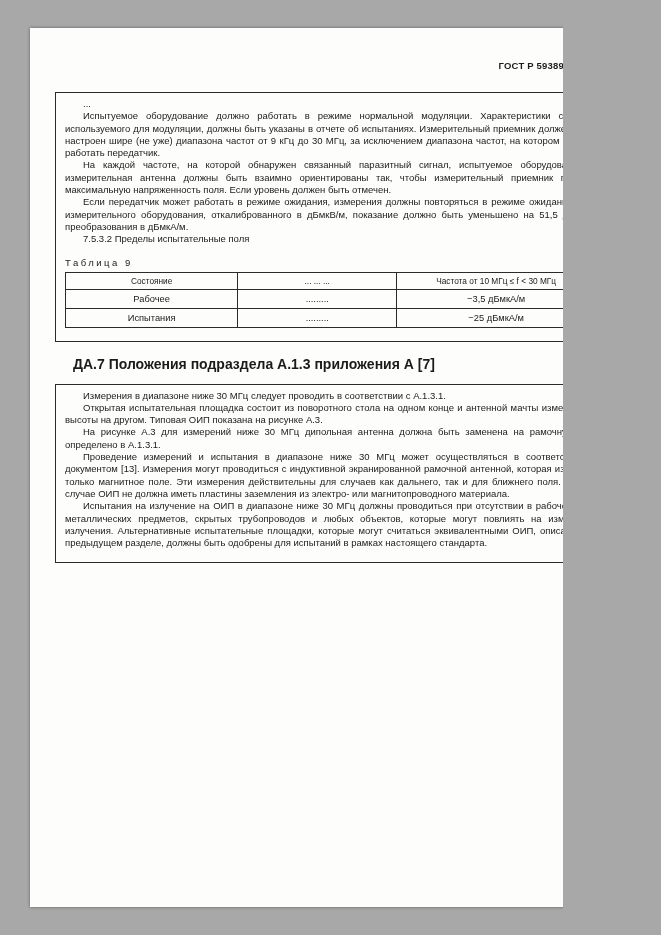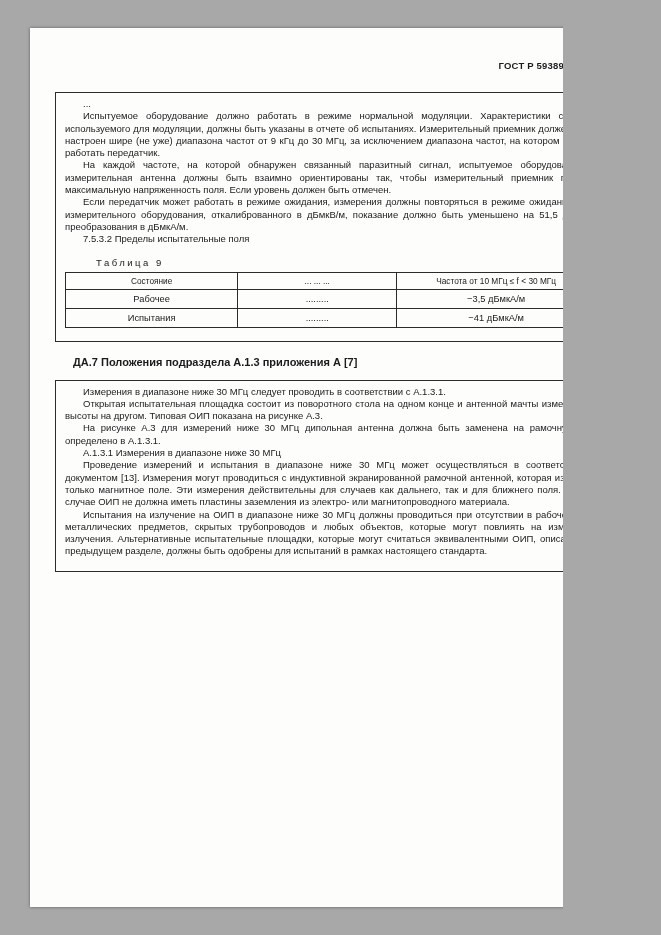--- a/index.html
+++ b/index.html
@@ -48,21 +48,20 @@
     color: #202020;
   }
   .para.bold { font-weight: bold; }
   .table-caption {
     margin-top: 11px;
     margin-bottom: 4px;
     font-size: 9.5px;
     letter-spacing: 2.5px;
     text-indent: 0;
     color: #202020;
-    margin-left: 31px;
   }
   table.t9 {
     width: 100%;
     border-collapse: collapse;
     table-layout: fixed;
   }
   table.t9 th, table.t9 td {
     border: 1px solid #2b2b2b;
     text-align: center;
     vertical-align: middle;
@@ -79,21 +78,21 @@
     font-size: 9.3px;
     padding: 4px 2px;
     color: #202020;
   }
   .col-state  { width: 32.5%; }
   .col-dots   { width: 30%; }
   .col-freq   { width: 37.5%; }
   .da7-heading {
     margin: 14px 25px 12px 25px;
     padding-left: 18px;
-    font-size: 11px;
+    font-size: 14px;
     font-weight: bold;
     color: #1b1b1b;
   }
   .page-number {
     position: absolute;
     top: 812px;
     right: 29px;
     font-size: 10px;
     font-weight: bold;
     color: #1b1b1b;
@@ -131,33 +130,32 @@
         </thead>
         <tbody>
           <tr>
             <td>Рабочее</td>
             <td>.........</td>
             <td>−3,5 дБмкА/м</td>
           </tr>
           <tr>
             <td>Испытания</td>
             <td>.........</td>
-            <td>−41 дБмкА/м</td>
+            <td>−25 дБмкА/м</td>
           </tr>
         </tbody>
       </table>
     </div>
 
     <div class="da7-heading">ДА.7 Положения подраздела А.1.3 приложения А [7]</div>
 
     <div class="box box2">
       <p class="para">Измерения в диапазоне ниже 30 МГц следует проводить в соответствии с А.1.3.1.</p>
       <p class="para">Открытая испытательная площадка состоит из поворотного стола на одном конце и антенной мачты изменяемой высоты на другом. Типовая ОИП показана на рисунке А.3.</p>
       <p class="para">На рисунке А.3 для измерений ниже 30 МГц дипольная антенна должна быть заменена на рамочную, как определено в А.1.3.1.</p>
-      <p class="para">А.1.3.1 Измерения в диапазоне ниже 30 МГц</p>
       <p class="para">Проведение измерений и испытания в диапазоне ниже 30 МГц может осуществляться в соответствии с документом [13]. Измерения могут проводиться с индуктивной экранированной рамочной антенной, которая измеряет только магнитное поле. Эти измерения действительны для случаев как дальнего, так и для ближнего поля. В этом случае ОИП не должна иметь пластины заземления из электро- или магнитопроводного материала.</p>
       <p class="para">Испытания на излучение на ОИП в диапазоне ниже 30 МГц должны проводиться при отсутствии в рабочей зоне металлических предметов, скрытых трубопроводов и любых объектов, которые могут повлиять на измерения излучения. Альтернативные испытательные площадки, которые могут считаться эквивалентными ОИП, описанной в предыдущем разделе, должны быть одобрены для испытаний в рамках настоящего стандарта.</p>
     </div>
 
     <div class="page-number">41</div>
 
   </div>
 </div>
 
 </body></html>

